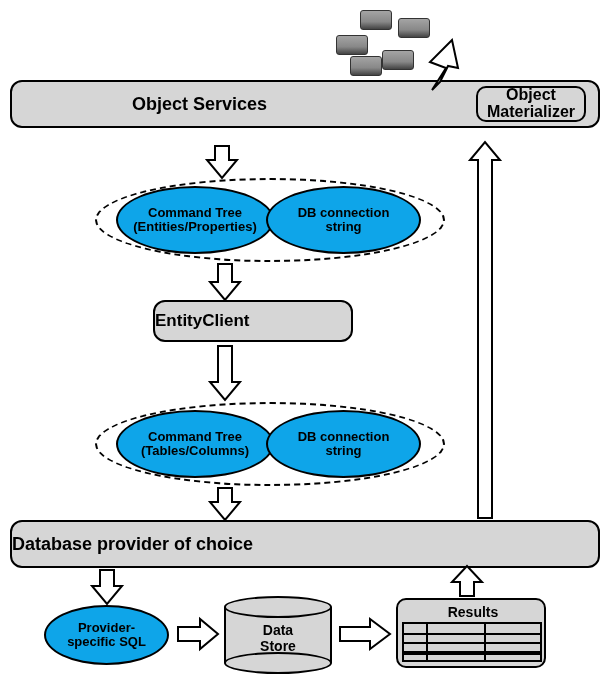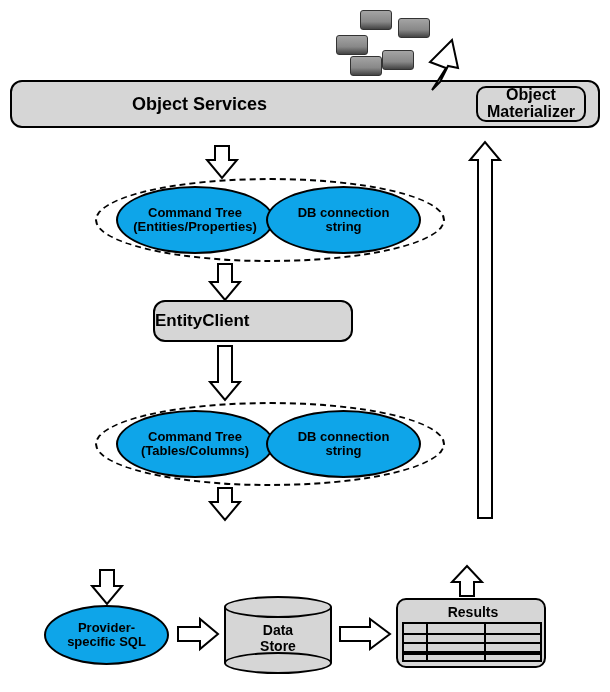--- a/index.html
+++ b/index.html
@@ -198,20 +198,23 @@
   <div class="dashed-oval dashed2"></div>
   <div class="solid-oval oval-ct2">
     <span style="white-space:pre-line">Command Tree
 (Tables/Columns)</span>
   </div>
   <div class="solid-oval oval-db2">
     <span style="white-space:pre-line">DB connection
 string</span>
   </div>
 
+  <div class="box dbprov">
+    <span>Database provider of choice</span>
+  </div>
 
   <div class="solid-oval psql">
     <span style="white-space:pre-line">Provider-
 specific SQL</span>
   </div>
 
   <div class="cyl">
     <div class="body"></div>
     <div class="bot"></div>
     <div class="top"></div>

